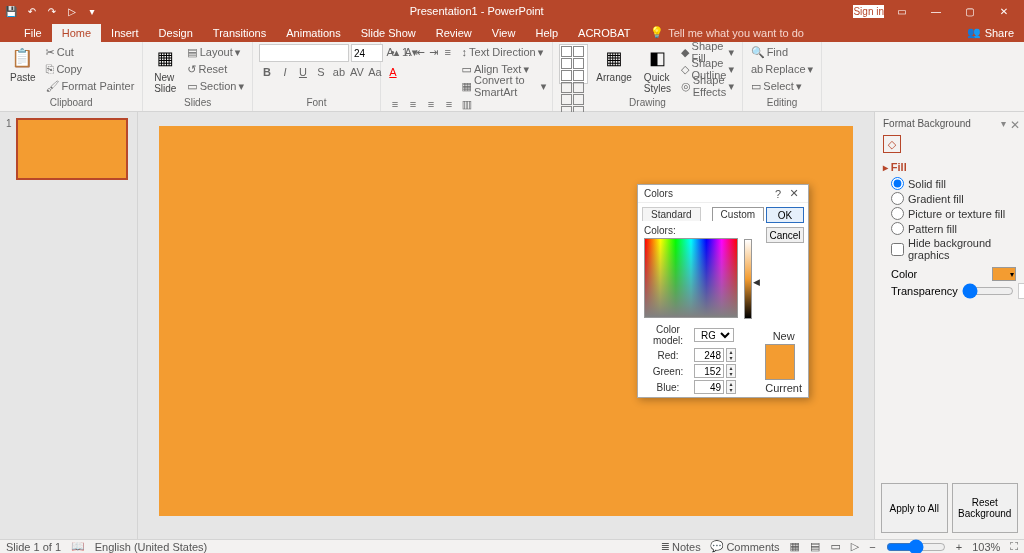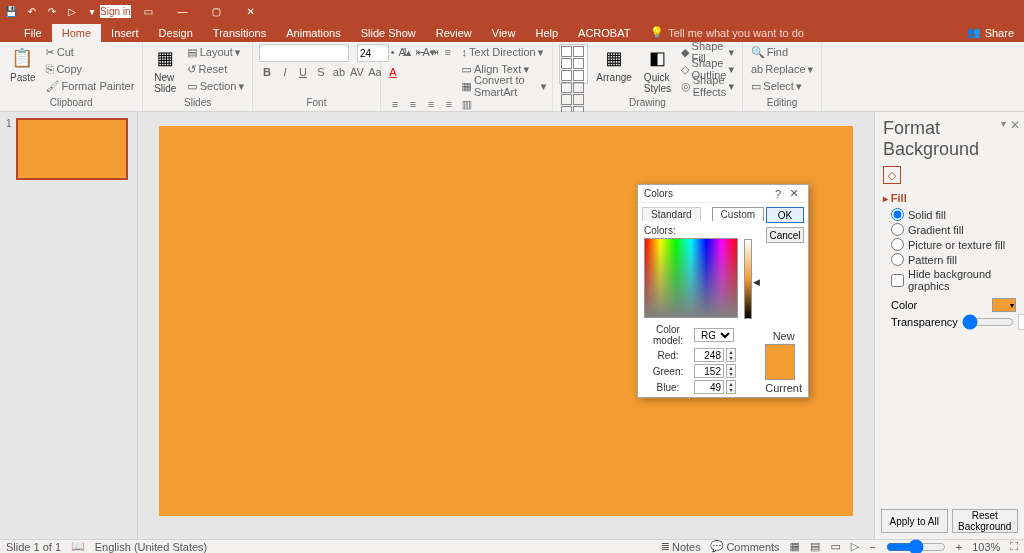--- a/index.html
+++ b/index.html
@@ -41,32 +41,32 @@
 .workspace { position:absolute; top:112px; left:0; right:0; bottom:14px; display:flex; }
 .thumbs { width:138px; background:#e6e6e6; border-right:1px solid #d4d4d4; padding:6px; }
 .thumb-wrap { display:flex; gap:4px; }
 .thumb-num { font-size:10px; color:#666; }
 .thumb { width:112px; height:62px; border:2px solid #b7472a; }
 .canvas-area { flex:1; background:#e6e6e6; display:flex; align-items:flex-start; justify-content:center; padding:14px; position:relative; }
 .slide { width:694px; height:390px; background:#f39c31; }
 
 
 .fmtpane { width:150px; background:#f3f2f1; border-left:1px solid #d4d4d4; padding:6px 8px; font-size:10px; position:relative; }
-.fmtpane h2 { font-size:18px; color:#555; font-weight:normal; margin-bottom:6px; }
+.fmtpane h2 { font-size:10px; color:#555; font-weight:normal; margin-bottom:6px; }
 .fmtpane .bucket { width:18px; height:18px; border:1px solid #b7472a; margin-bottom:8px; display:flex; align-items:center; justify-content:center; color:#b7472a; font-size:11px; }
 .fmtpane .sectitle { color:#b7472a; font-weight:bold; margin-bottom:4px; font-size:10px; }
 .fmtpane .opt { display:flex; align-items:center; gap:4px; margin:2px 0 2px 8px; color:#333; }
 .fmtpane .opt input { margin:0; }
 .fmtpane .colorrow { display:flex; align-items:center; justify-content:space-between; margin:6px 0 2px 8px; }
 .fmtpane .swatch { width:24px; height:14px; border:1px solid #999; }
 .fmtpane .transrow { display:flex; align-items:center; gap:4px; margin:2px 0 2px 8px; }
 .fmtpane .transrow input[type=range] { width:52px; }
 .fmtpane .percent { border:1px solid #ccc; width:36px; height:16px; font-size:10px; text-align:right; padding-right:10px; background:#fff; }
 .fmtpane .bottom-btns { position:absolute; bottom:6px; left:6px; right:6px; display:flex; gap:4px; }
-.fmtpane .bottom-btns button { flex:1; font-size:10px; border:1px solid #adadad; background:#f0f0f0; padding:0 2px; cursor:pointer; }
+.fmtpane .bottom-btns button { flex:1; font-size:10px; border:1px solid #adadad; background:#f0f0f0; padding:13px 2px; cursor:pointer; }
 .fmtpane .paneclose { position:absolute; top:6px; right:4px; font-size:12px; color:#888; cursor:pointer; }
 .fmtpane .panedd { position:absolute; top:6px; right:18px; font-size:10px; color:#888; cursor:pointer; }
 
 
 .statusbar { position:absolute; bottom:0; left:0; right:0; height:14px; background:#f3f2f1; border-top:1px solid #d4d4d4; display:flex; align-items:center; padding:0 6px; font-size:10px; color:#555; gap:10px; }
 .statusbar .spacer { flex:1; }
 .statusbar .sbbtn { display:flex; align-items:center; gap:2px; cursor:pointer; }
 
 
 .dialog { position:absolute; left:637px; top:184px; width:172px; height:214px; background:#fff; border:1px solid #a9a9a9; box-shadow:2px 2px 8px rgba(0,0,0,0.3); font-size:10px; color:#333; }
@@ -104,20 +104,21 @@
 <body>
 
 <div class="titlebar">
   <div class="qat">
     <span>💾</span>
     <span>↶</span>
     <span>↷</span>
     <span>▷</span>
     <span>▾</span>
   </div>
+  <div class="title">Presentation1 - PowerPoint</div>
   <div class="right">
     <div class="signin">Sign in</div>
     <div class="winctrl">▭</div>
     <div class="winctrl">—</div>
     <div class="winctrl">▢</div>
     <div class="winctrl">✕</div>
   </div>
 </div>
 
 <div class="menutabs">
@@ -179,21 +180,21 @@
             <span>↺</span>
             <span>Reset</span>
           </div>
         <div class="row"><span>▭</span><span>Section</span> ▾</div>
       </div>
     </div>
     <div class="glabel">Slides</div>
   </div>
   <div class="group" style="width:128px">
     <div class="gcontent" style="flex-direction:column;gap:2px">
-      <div style="display:flex;gap:8px">
+      <div style="display:flex;gap:2px">
         <input class="fontsel" value="" style="">
         <input class="sizsel" value="24" style="">
         <span class="ibtn">A▴</span>
         <span class="ibtn">A▾</span>
       </div>
       <div style="display:flex;gap:2px">
         <span class="ibtn">
             <b>B</b>
           </span>
         <span class="ibtn">

